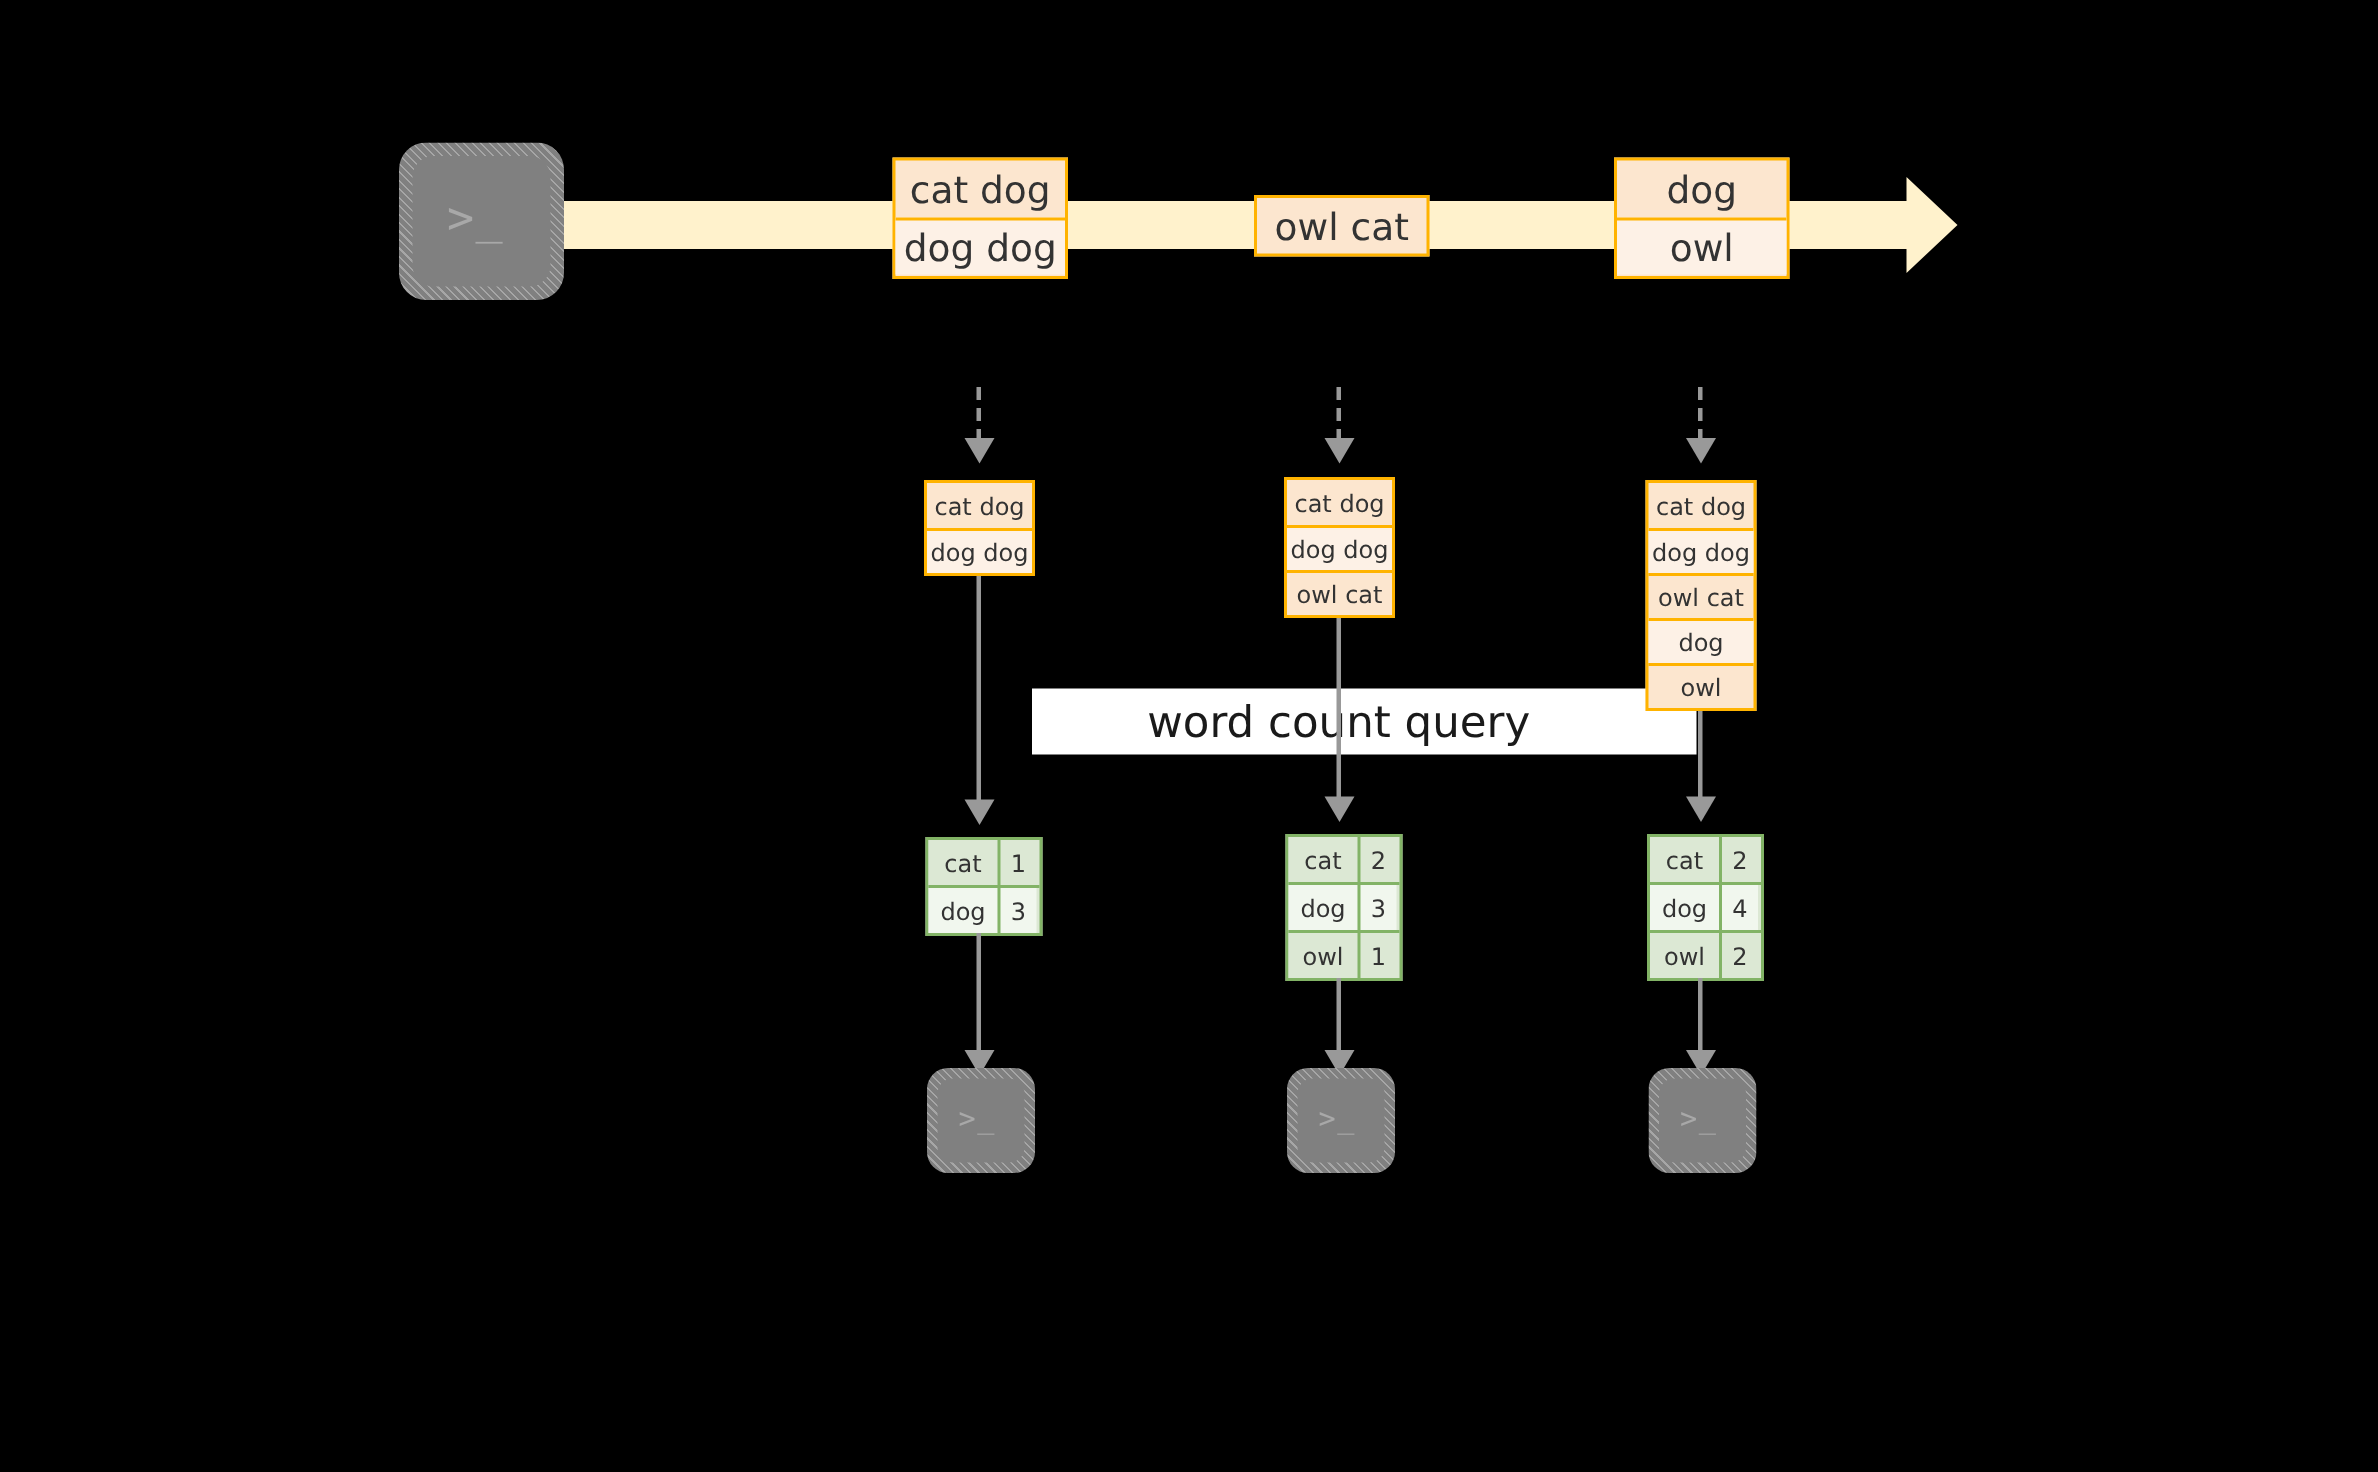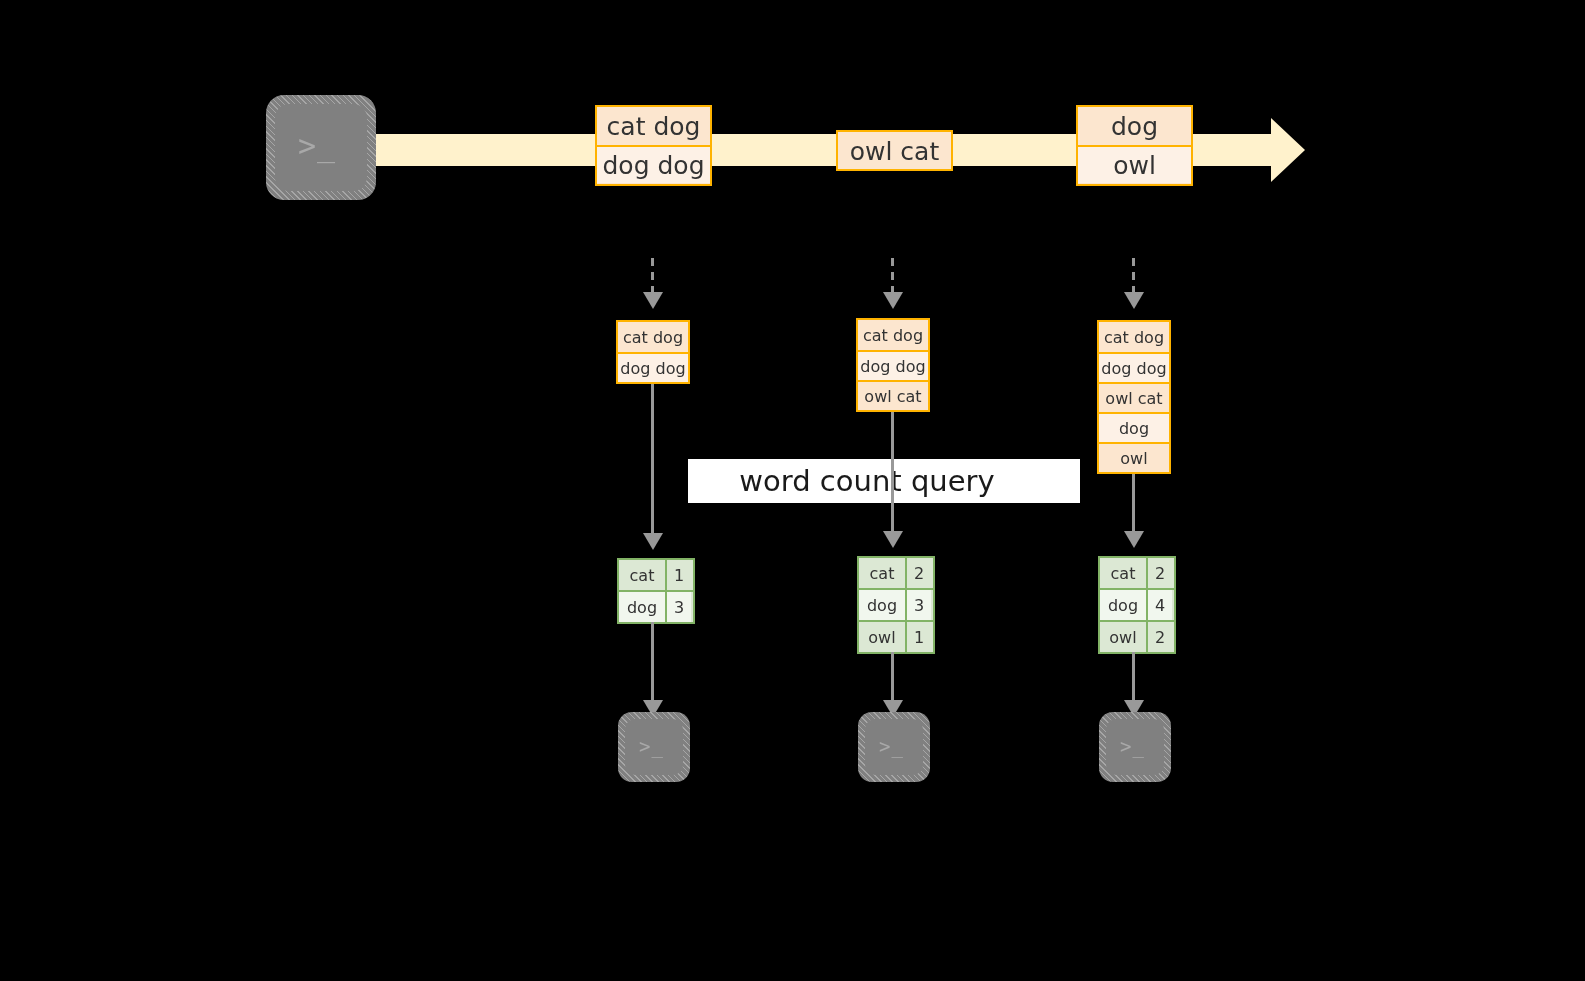--- a/index.html
+++ b/index.html
@@ -186,21 +186,21 @@
 
   <div class="rec big" style="left:836px; top:130px; width:117px; height:41px;">
     <div class="row">owl cat</div>
   </div>
 
   <div class="rec big" style="left:1076px; top:105px; width:117px; height:81px;">
     <div class="row">dog</div>
     <div class="row alt sep">owl</div>
   </div>
 
-  <div class="banner" style="left:688px; top:459px; width:392px; height:44px;">
+  <div class="banner" style="left:688px; top:459px; width:443px; height:44px;">
     <span class="label">word count query</span>
   </div>
 
   <div class="conn dashed" style="left:651px; top:258px; height:36px;"></div>
   <div class="arrowhead" style="left:643px; top:292px;"></div>
 
   <div class="rec small" style="left:616px; top:320px; width:74px; height:64px;">
     <div class="row">cat dog</div>
     <div class="row alt sep">dog dog</div>
   </div>

